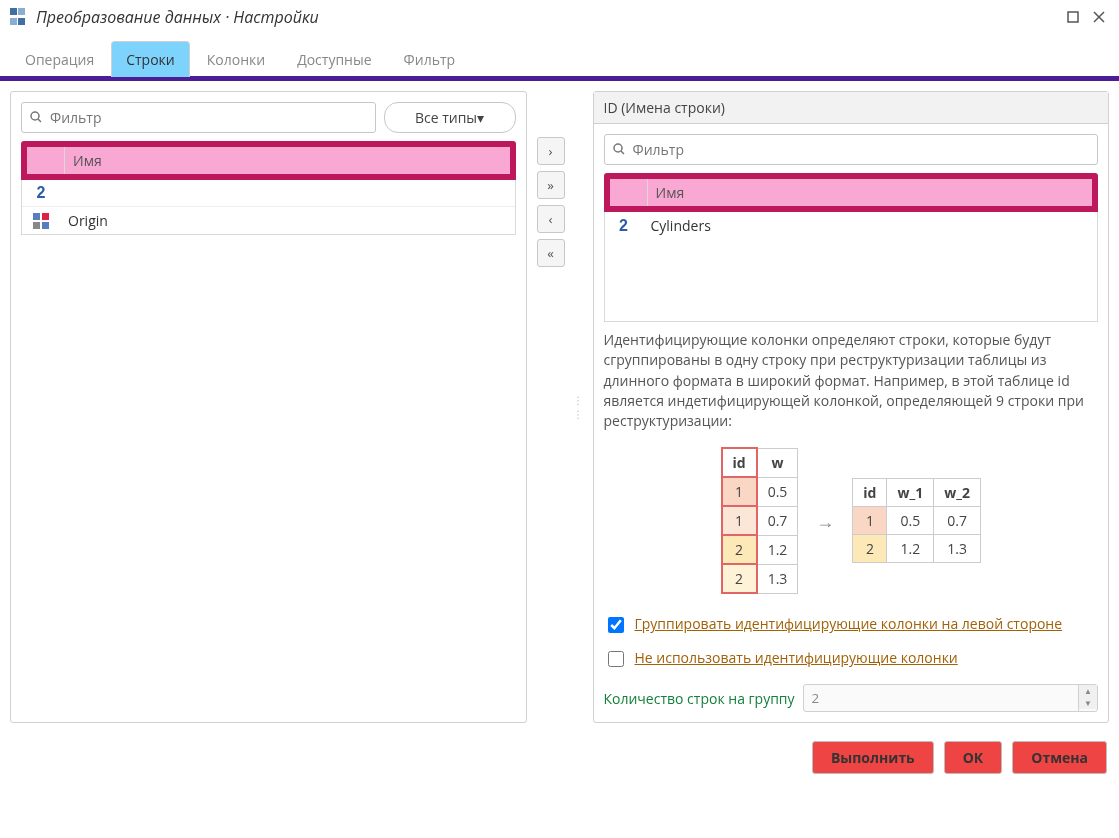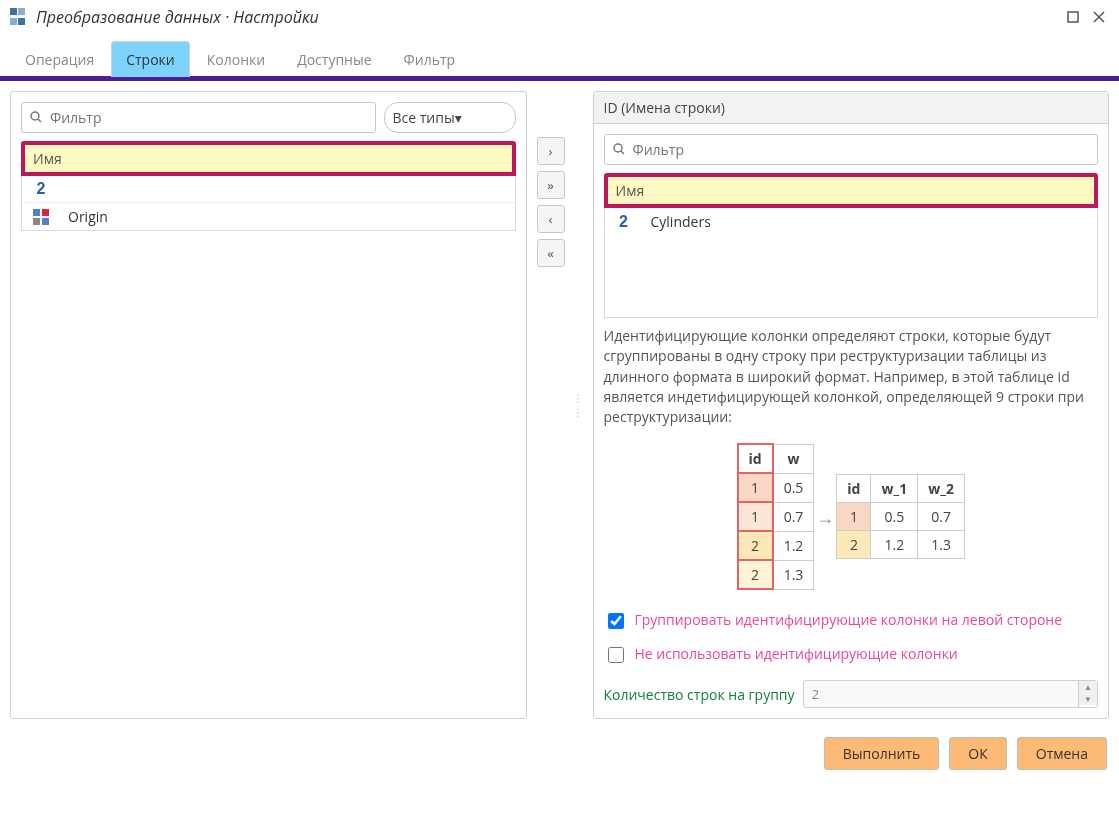--- a/index.html
+++ b/index.html
@@ -14,57 +14,57 @@
   .tab { padding:8px 14px; color:#888; cursor:pointer; border:1px solid transparent; border-bottom:none; border-radius:4px 4px 0 0; margin-right:2px; position:relative; top:1px;}
   .tab.active { color:#333; border-color:#d0d0d0; background:#7dd3fc;}
   .body { display:flex; gap:10px; padding:10px; align-items:stretch;}
   .panel { flex:1; border:1px solid #d0d0d0; border-radius:3px; background:#fff; display:flex; flex-direction:column;}
   .panel-header { background:#f2f2f2; border-bottom:1px solid #d0d0d0; padding:6px 10px; font-size:14px; color:#444;}
   .panel-body { padding:10px; flex:1; display:flex; flex-direction:column; gap:8px; overflow:hidden;}
   .filterrow { display:flex; gap:8px; }
   .filterbox { flex:1; border:1px solid #c7c7c7; border-radius:3px; display:flex; align-items:center; padding:4px 8px; color:#888;}
   .filterbox input { border:none; outline:none; flex:1; font-size:14px; color:#000000; background:transparent;}
   .filterbox .sicon { margin-right:6px; color:#777;}
-  .dropdown { width:132px; border:1px solid #c7c7c7; border-radius:14px; display:flex; align-items:center; justify-content:flex-start; padding:4px 8px; cursor:pointer; color:#444;}
-  .tablehead { display:flex; border:4px solid #be185d; border-radius:3px 3px 0 0; background:#fef9c3;flex-direction:column;}
+  .dropdown { width:132px; border:1px solid #c7c7c7; border-radius:14px; display:flex; align-items:center; justify-content:center; padding:4px 8px; cursor:pointer; color:#444;}
+  .tablehead { display:flex; border:6px solid #be185d; border-radius:3px 3px 0 0; background:#f9a8d4;}
   .th-icon { width:38px; border-right:1px solid #d9d9d9;}
   .th-name { flex:1; padding:4px 8px; color:#555;}
   .tablebody { border:1px solid #d9d9d9; border-top:none; flex:0 0 auto;}
   .row { display:flex; align-items:center; border-bottom:1px solid #eee;}
   .row:last-child{border-bottom:none;}
   .rcell-icon { width:38px; display:flex; align-items:center; justify-content:center; padding:4px 0;}
   .rcell-name { flex:1; padding:4px 8px; color:#333;}
   .numglyph { color:#2a5ca9; font-weight:bold; font-size:16px; font-family: "Segoe UI", sans-serif;}
   .catglyph { width:16px; height:16px; display:grid; grid-template-columns:1fr 1fr; grid-template-rows:1fr 1fr; gap:2px;}
   .catglyph div{background:#5a7dbd;}
   .catglyph div:nth-child(2){background:#d24;}
   .catglyph div:nth-child(3){background:#888;}
   .movers { display:flex; flex-direction:column; justify-content:flex-start; gap:6px; padding-top:46px;}
   .movers button{ width:28px; height:28px; border:1px solid #c7c7c7; background:#f5f5f5; border-radius:3px; cursor:pointer; display:flex; align-items:center; justify-content:center; color:#555;}
   .desc { color:#555; line-height:1.45; font-size:14px;}
-  .example { display:flex; align-items:center; justify-content:center; gap:2px; margin:8px 0;}
+  .example { display:flex; align-items:center; justify-content:center; gap:18px; margin:8px 0;}
   .extable { border-collapse:collapse; font-size:14px;}
   .extable th,.extable td{ border:1px solid #ccc; padding:4px 10px; text-align:center; color:#444;}
   .idh{border:2px solid #e06666 !important;}
   .id1{background:#f9d7c4;}
   .id1a{background:#fce6d8;}
   .id2{background:#fde9b8;}
   .id2a{background:#fef3d6;}
   .arrow{color:#888; font-size:18px;}
   .optrow{ display:flex; align-items:flex-start; gap:8px; margin-top:4px;}
   .optrow input[type=checkbox]{margin-top:3px; width:16px; height:16px;}
-  .optrow label{color:#ec4899; flex:1;}
+  .optrow label{color:#a16207; flex:1;text-decoration:underline;}
   .numrow{display:flex; align-items:center; gap:8px; margin-top:6px;}
   .numrow .lbl{color:#15803d; flex:0 0 auto;}
   .spinner{flex:1; display:flex; border:1px solid #d0d0d0; border-radius:3px; background:#fafafa;}
   .spinner input{flex:1; border:none; background:transparent; padding:4px 8px; color:#888; outline:none;}
   .spinner .spbtns{display:flex; flex-direction:column; border-left:1px solid #d0d0d0;}
   .spinner .spbtns button{border:none;background:#f0f0f0;width:18px;height:12px;font-size:8px;line-height:8px;color:#888;cursor:pointer;padding:0;}
   .footer{ display:flex; justify-content:flex-end; gap:10px; padding:8px 12px 12px;}
-  .footer button{ border:1px solid #bdbdbd; background:#fdba74; border-radius:3px; padding:6px 18px; font-size:14px; cursor:pointer; color:#333;}
+  .footer button{ border:1px solid #bdbdbd; background:#ef4444; border-radius:3px; padding:6px 18px; font-size:14px; cursor:pointer; color:#333;font-weight:bold;}
   .lefttablearea{flex:0 0 auto;}
   .leftspacer{flex:1;}
   .dragdotcol{width:8px;display:flex;flex-direction:column;justify-content:center;align-items:center;color:#bbb;font-size:10px;letter-spacing:1px;}
 </style>
 </head>
 <body>
 
 <div class="titlebar">
   <div class="appicon">
     <div class="sq"></div>

